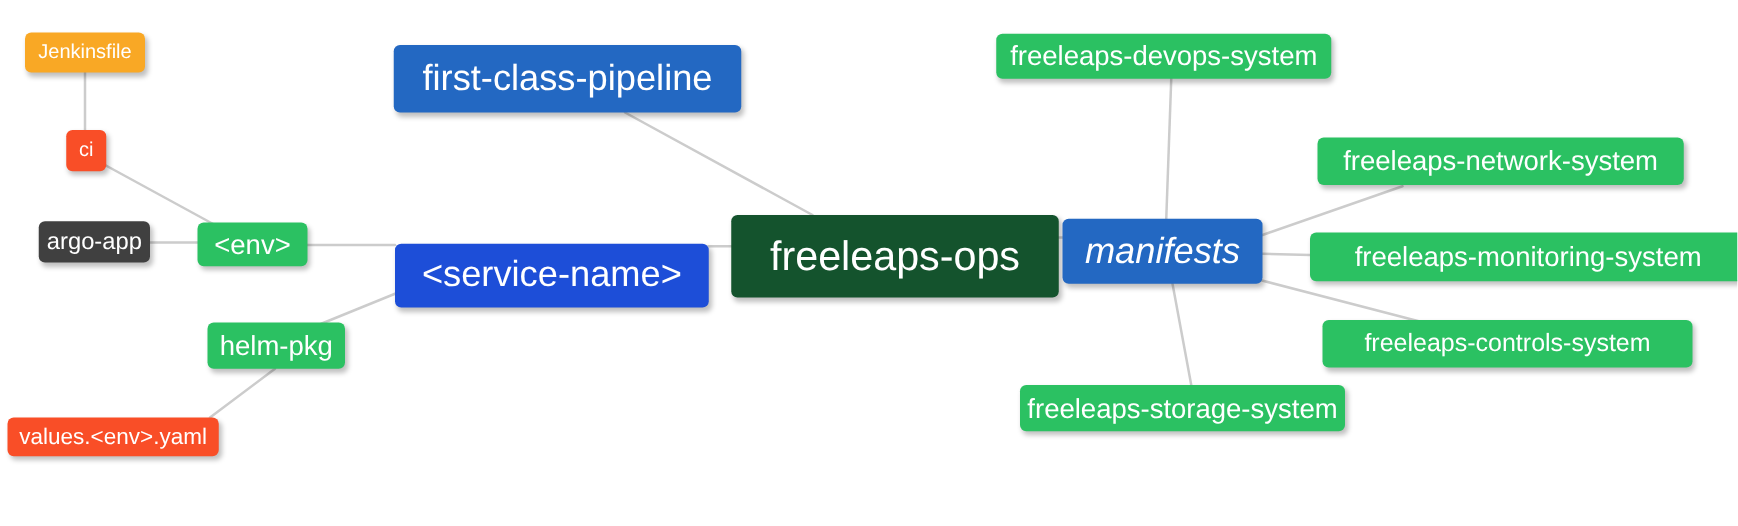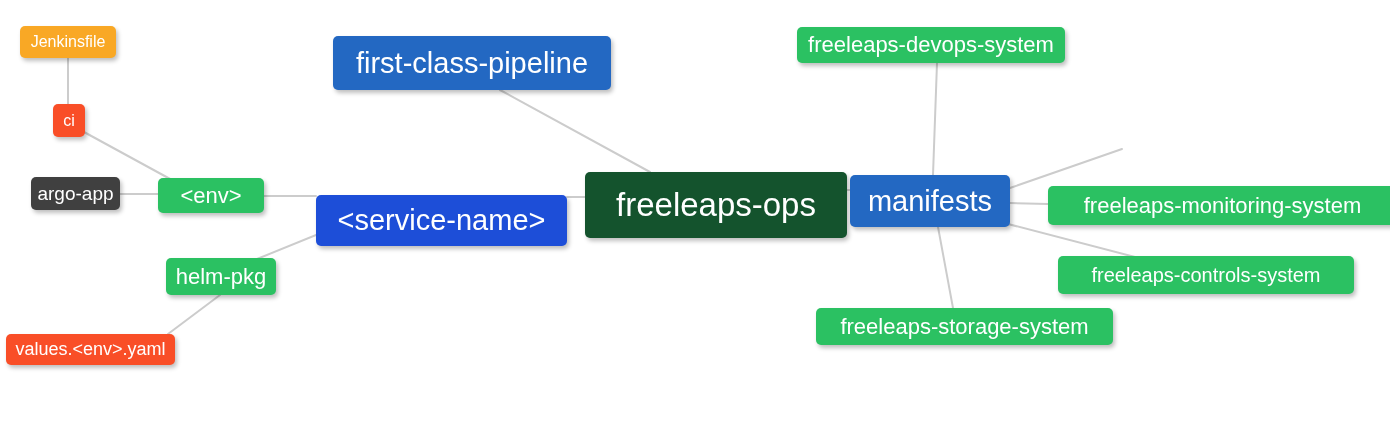--- a/index.html
+++ b/index.html
@@ -61,46 +61,49 @@
     </svg>
 <div class="node" style="left: 20px; top: 26px; width: 96px; height: 32px; background: rgb(249, 168, 37); font-size: 16px;">
       <span>Jenkinsfile</span>
     </div>
     <div class="node" style="left: 53px; top: 104px; width: 32px; height: 33px; background: rgb(249, 78, 39); font-size: 16px;">
       <span>ci</span>
     </div>
     <div class="node" style="left: 31px; top: 177px; width: 89px; height: 33px; background: #404040; font-size: 19px;">
       <span>argo-app</span>
     </div>
-    <div class="node" style="left: 158px; top: 178px; width: 106px; height: 35px; background: rgb(43, 193, 98); font-size: 22px;">
+    <div class="node" style="left: 158px; top: 178px; width: 88px; height: 35px; background: rgb(43, 193, 98); font-size: 22px;">
       <span>&lt;env&gt;</span>
     </div>
     <div class="node" style="left: 147px; top: 258px; width: 110px; height: 37px; background: rgb(43, 193, 98); font-size: 22px; margin-left: 19px;">
       <span>helm-pkg</span>
     </div>
     <div class="node" style="left: 6px; top: 334px; width: 169px; height: 31px; background: rgb(249, 78, 39); font-size: 18px;">
       <span>values.&lt;env&gt;.yaml</span>
     </div>
-    <div class="node" style="left: 315px; top: 36px; width: 278px; height: 54px; background: rgb(35, 104, 194); font-size: 29px; margin-left: 18px;">
+    <div class="node" style="left: 315px; top: 36px; width: 278px; height: 54px; background: rgb(35, 104, 194); font-size: 29px;">
       <span>first-class-pipeline</span>
     </div>
     <div class="node" style="left: 316px; top: 171px; width: 251px; height: 51px; background: #1d4ed8; font-size: 29px; margin-top: 24px;">
       <span>&lt;service-name&gt;</span>
     </div>
     <div class="node" style="left: 585px; top: 172px; width: 262px; height: 66px; background: #14532d; font-size: 33px;">
       <span>freeleaps-ops</span>
     </div>
-    <div class="node" style="left: 850px; top: 175px; width: 160px; height: 52px; background: rgb(35, 104, 194); font-size: 29px;">
+    <div class="node" style="left: 850px; top: 175px; width: 160px; height: 52px; background: rgb(35, 104, 194); font-size: 29px; font-style: italic;">
       <span>manifests</span>
     </div>
     <div class="node" style="left: 797px; top: 27px; width: 268px; height: 36px; background: rgb(43, 193, 98); font-size: 22px;">
       <span>freeleaps-devops-system</span>
+    </div>
+    <div class="node" style="left: 1054px; top: 110px; width: 293px; height: 38px; background: rgb(43, 193, 98); font-size: 22px;">
+      <span>freeleaps-network-system</span>
     </div>
     <div class="node" style="left: 1048px; top: 186px; width: 349px; height: 39px; background: rgb(43, 193, 98); font-size: 22px;">
       <span>freeleaps-monitoring-system</span>
     </div>
     <div class="node" style="left: 1058px; top: 256px; width: 296px; height: 38px; background: rgb(43, 193, 98); font-size: 20px;">
       <span>freeleaps-controls-system</span>
     </div>
-    <div class="node" style="left: 816px; top: 308px; width: 297px; height: 37px; background: rgb(43, 193, 98); font-size: 22px;">
+    <div class="node" style="left: 816px; top: 308px; width: 260px; height: 37px; background: rgb(43, 193, 98); font-size: 22px;">
       <span>freeleaps-storage-system</span>
     </div>
   </div>
 
 </body></html>

